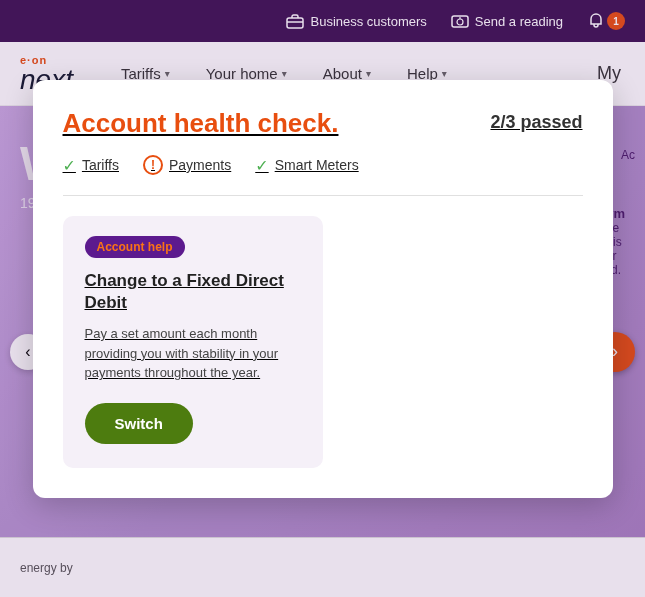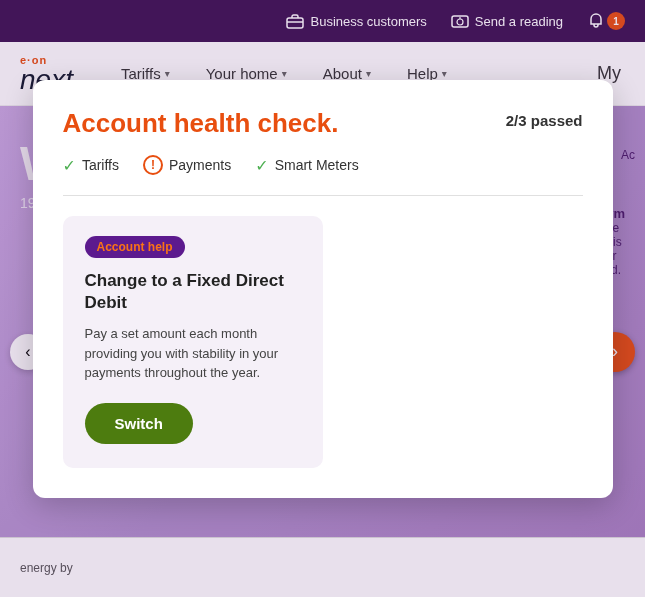--- a/index.html
+++ b/index.html
@@ -201,20 +201,21 @@
       top: 0;
       left: 0;
       width: 100%;
       height: 100%;
       background: rgba(100, 50, 130, 0.15);
       display: flex;
       justify-content: center;
       align-items: flex-start;
       padding-top: 80px;
       z-index: 10;
+      text-decoration: underline;
     }
 
     
     .modal {
       background: white;
       border-radius: 12px;
       width: 580px;
       padding: 28px 30px 30px 30px;
       box-shadow: 0 8px 30px rgba(0,0,0,0.2);
     }
@@ -223,21 +224,21 @@
       justify-content: space-between;
       align-items: flex-start;
       margin-bottom: 16px;
     }
     .modal-title {
       font-size: 26px;
       font-weight: bold;
       color: #e84e0f;
     }
     .modal-passed {
-      font-size: 15px;
+      font-size: 18px;
       font-weight: bold;
       color: #333;
       margin-top: 4px;
     }
 
     
     .check-items {
       display: flex;
       gap: 24px;
       align-items: center;

